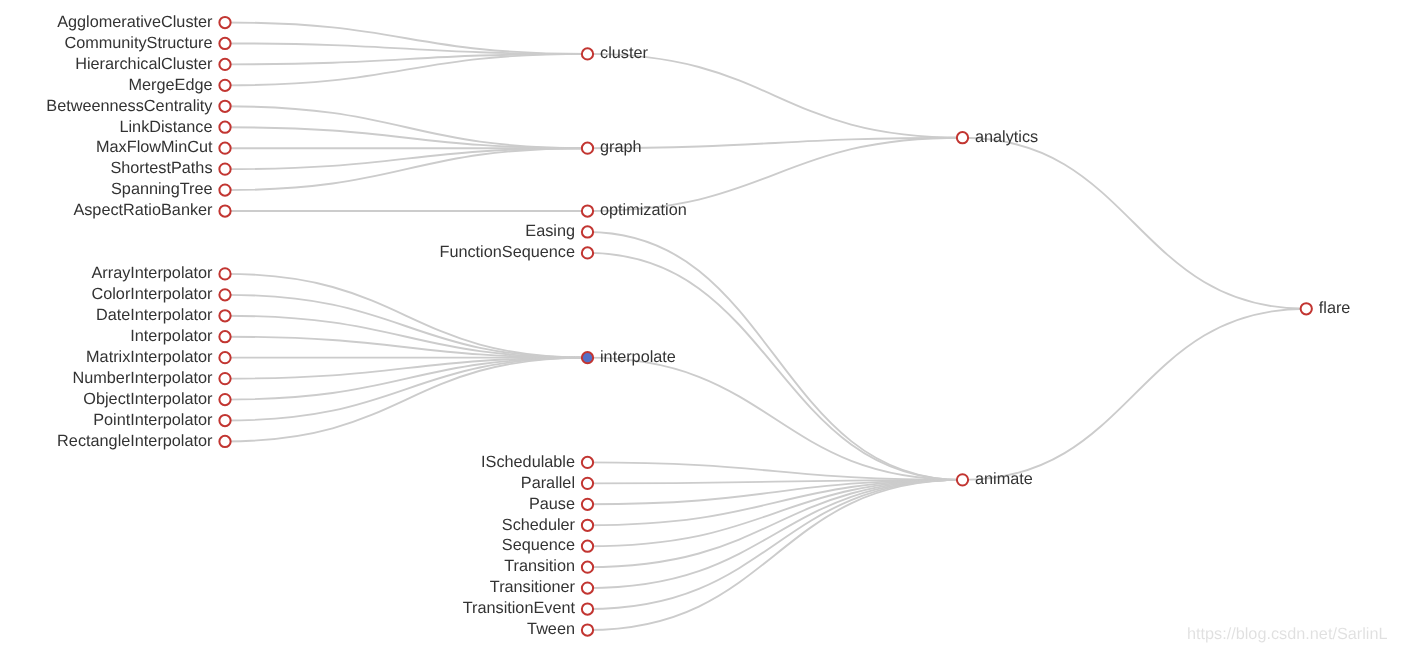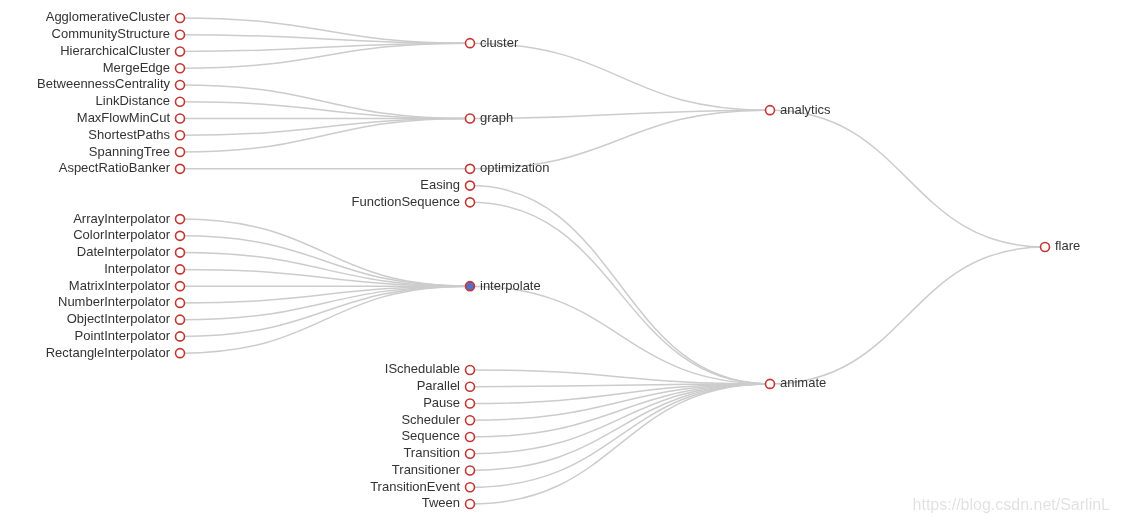--- a/index.html
+++ b/index.html
@@ -30,21 +30,21 @@
   .node-label {
     font-size: 13px;
     fill: #333;
     dominant-baseline: middle;
   }
   .watermark {
     position: absolute;
     right: 14px;
     bottom: 8px;
     color: rgba(0,0,0,0.12);
-    font-size: 16px;
+    font-size: 13px;
     pointer-events: none;
     font-family: Arial, sans-serif;
   }
   .container {
     position: relative;
     width: 1124px;
     height: 522px;
     overflow: hidden;
   }
 </style>

